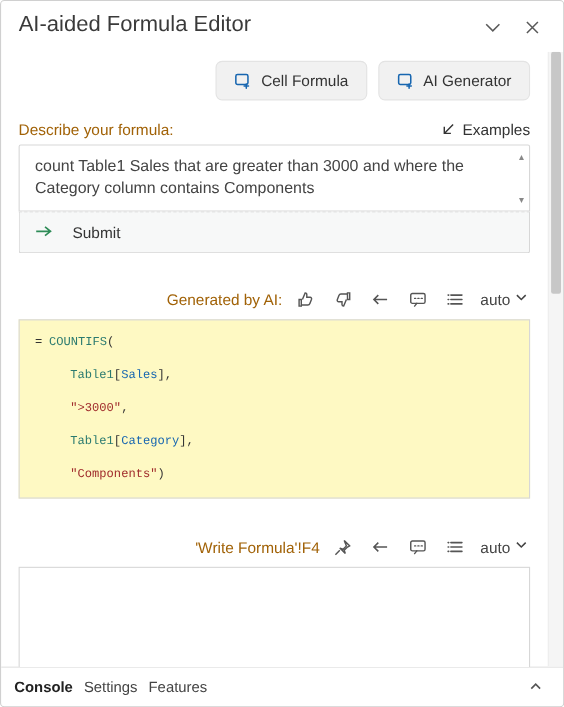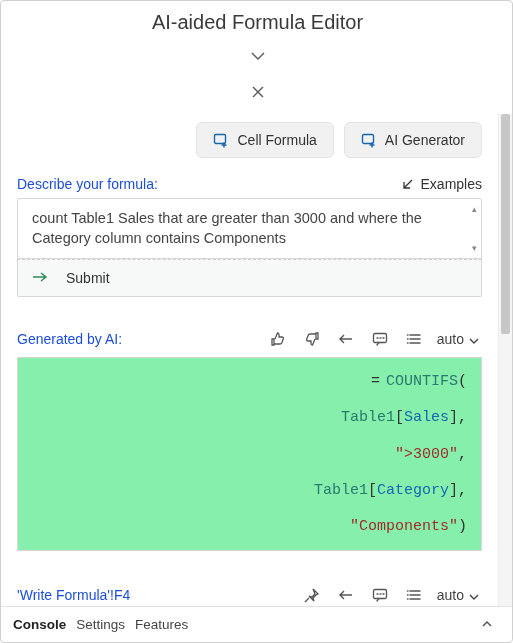--- a/index.html
+++ b/index.html
@@ -10,24 +10,23 @@
     height: 643px;
     overflow: hidden;
     border: 1px solid #d0d0d0;
     border-radius: 4px;
     position: relative;
     display: flex;
     flex-direction: column;
   }
   .titlebar {
     display: flex;
-    align-items: center;
+    align-items: flex-start;
     padding: 10px 14px 8px 16px;
     gap: 8px;
-    flex-direction: column;
   }
   .titlebar h1 {
     flex: 1;
     font-size: 20px;
     font-weight: 400;
     color: #3a3a3a;
   }
   .titlebar .tb-icon {
     width: 28px;
     height: 28px;
@@ -83,21 +82,22 @@
   }
   .pill-btn svg { flex-shrink: 0; }
   .section-header {
     display: flex;
     align-items: center;
     justify-content: space-between;
     margin-bottom: 6px;
   }
   .section-label {
     font-size: 14px;
-    color: #1d4ed8;
+    color: #a16207;
+    text-align: right;
   }
   .examples {
     display: inline-flex;
     align-items: center;
     gap: 6px;
     font-size: 14px;
     color: #333;
     cursor: pointer;
   }
   .prompt-box {
@@ -148,37 +148,36 @@
     width: 26px;
     height: 24px;
     display: inline-flex;
     align-items: center;
     justify-content: center;
     color: #555;
     cursor: pointer;
   }
   .auto-chip {
     display: inline-flex;
-    align-items: flex-end;
+    align-items: flex-start;
     gap: 4px;
     font-size: 14px;
     color: #444;
     cursor: pointer;
     padding: 0 2px;
   }
   .code-box {
     border: 1px solid #d7d7d7;
-    background: #86efac;
+    background: #fef9c3;
     padding: 12px 14px;
     font-family: Consolas, "Courier New", monospace;
-    font-size: 15px;
+    font-size: 11px;
     line-height: 1.55;
     color: #333;
     margin-top: 6px;
-    text-align: right;
   }
   .code-box .indent { padding-left: 32px; display:block;margin-top:13px;}
   .fn { color: #2a7a6f; }
   .tbl { color: #2a7a6f; }
   .col { color: #1766b0; }
   .str { color: #a02c2c; }
   .punct { color: #333; }
   .eq { color: #333; margin-right: 6px;}
   .ref-header {
     margin-top: 32px;

